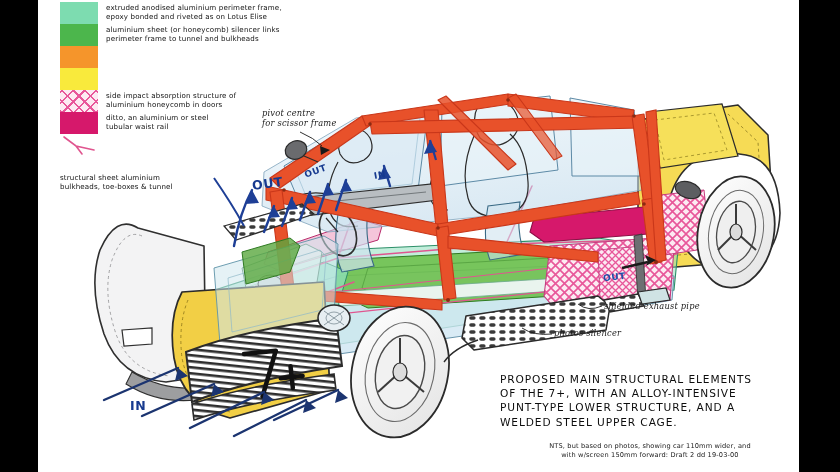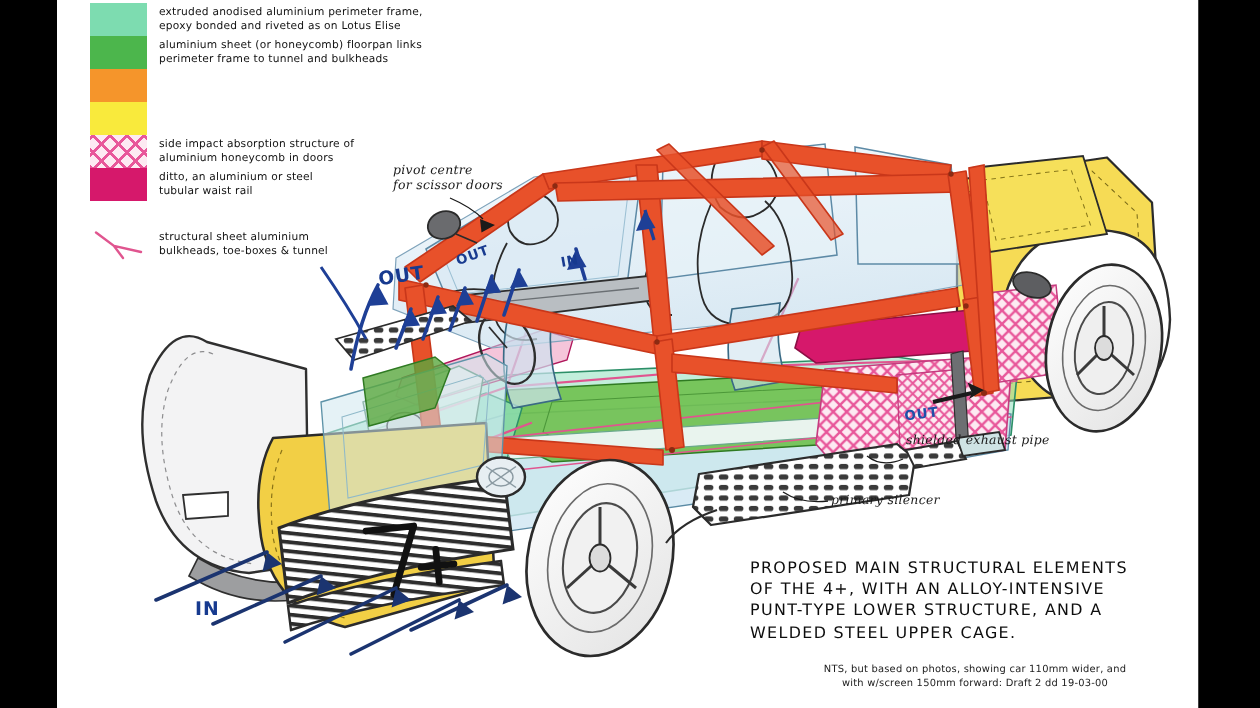--- a/index.html
+++ b/index.html
@@ -69,21 +69,21 @@
   }
   .legend-text {
     font-family: "DejaVu Sans", sans-serif;
     font-size: 7.1px;
     line-height: 9.2px;
     color: #111;
     letter-spacing: 0.15px;
     padding-top: 1px;
     white-space: pre-line;
   }
-  .gap-row { margin-top: 18px; }
+  .gap-row { margin-top: 0; flex-direction: column; }
 
   
   #caption {
     position: absolute;
     left: 462px;
     top: 372px;
     width: 300px;
     z-index: 30;
   }
   #caption .head {
@@ -111,21 +111,21 @@
     font-family: "DejaVu Serif", serif;
     font-style: italic;
     font-size: 8.3px;
     line-height: 10px;
     color: #1a1a1a;
     z-index: 30;
     white-space: pre-line;
     letter-spacing: 0.2px;
   }
   #co-pivot  { left: 224px; top: 108px; }
-  #co-shield { left: 566px; top: 288px; }
+  #co-shield { left: 566px; top: 301px; }
   #co-silen  { left: 516px; top: 328px; }
 
   
   .airlabel {
     position: absolute;
     font-family: "DejaVu Sans", sans-serif;
     font-weight: bold;
     font-size: 11px;
     color: #173a8f;
     z-index: 31;
@@ -403,21 +403,21 @@
     <div id="legend">
 
       <div class="legend-row">
         <div class="swatch" style="background:#7ddcb0;"></div>
         <div class="legend-text">extruded anodised aluminium perimeter frame,
 epoxy bonded and riveted as on Lotus Elise</div>
       </div>
 
       <div class="legend-row">
         <div class="swatch" style="background:#4cb64c;"></div>
-        <div class="legend-text">aluminium sheet (or honeycomb) floorpan links
+        <div class="legend-text">aluminium sheet (or honeycomb) silencer links
 perimeter frame to tunnel and bulkheads</div>
       </div>
 
       <div class="legend-row">
         <div class="swatch" style="background:#f5952b;"></div>
       </div>
 
       <div class="legend-row">
         <div class="swatch" style="background:#f9ea3c;"></div>
       </div>
@@ -444,33 +444,33 @@
           </svg>
         </div>
         <div class="legend-text">structural sheet aluminium
 bulkheads, toe-boxes &amp; tunnel</div>
       </div>
 
 
     </div>
 
     <div class="callout" id="co-pivot">pivot centre
-for scissor doors</div>
+for scissor frame</div>
     <div class="callout" id="co-shield">shielded exhaust pipe</div>
-    <div class="callout" id="co-silen">primary silencer</div>
+    <div class="callout" id="co-silen">photos silencer</div>
 
     <div class="airlabel" id="al-out1">OUT</div>
     <div class="airlabel" id="al-out2">OUT</div>
     <div class="airlabel" id="al-in1">IN</div>
     <div class="airlabel" id="al-in2">IN</div>
     <div class="airlabel" id="al-out3">OUT</div>
 
     <div id="caption">
       <div class="head">PROPOSED MAIN STRUCTURAL ELEMENTS
-OF THE 4+, WITH AN ALLOY-INTENSIVE
+OF THE 7+, WITH AN ALLOY-INTENSIVE
 PUNT-TYPE LOWER STRUCTURE, AND A
 WELDED STEEL UPPER CAGE.</div>
       <div class="sub">NTS, but based on photos, showing car 110mm wider, and
 with w/screen 150mm forward: Draft 2 dd 19-03-00</div>
     </div>
 
   </div>
 
   <div class="bar bar-left"></div>
   <div class="bar bar-right"></div>

